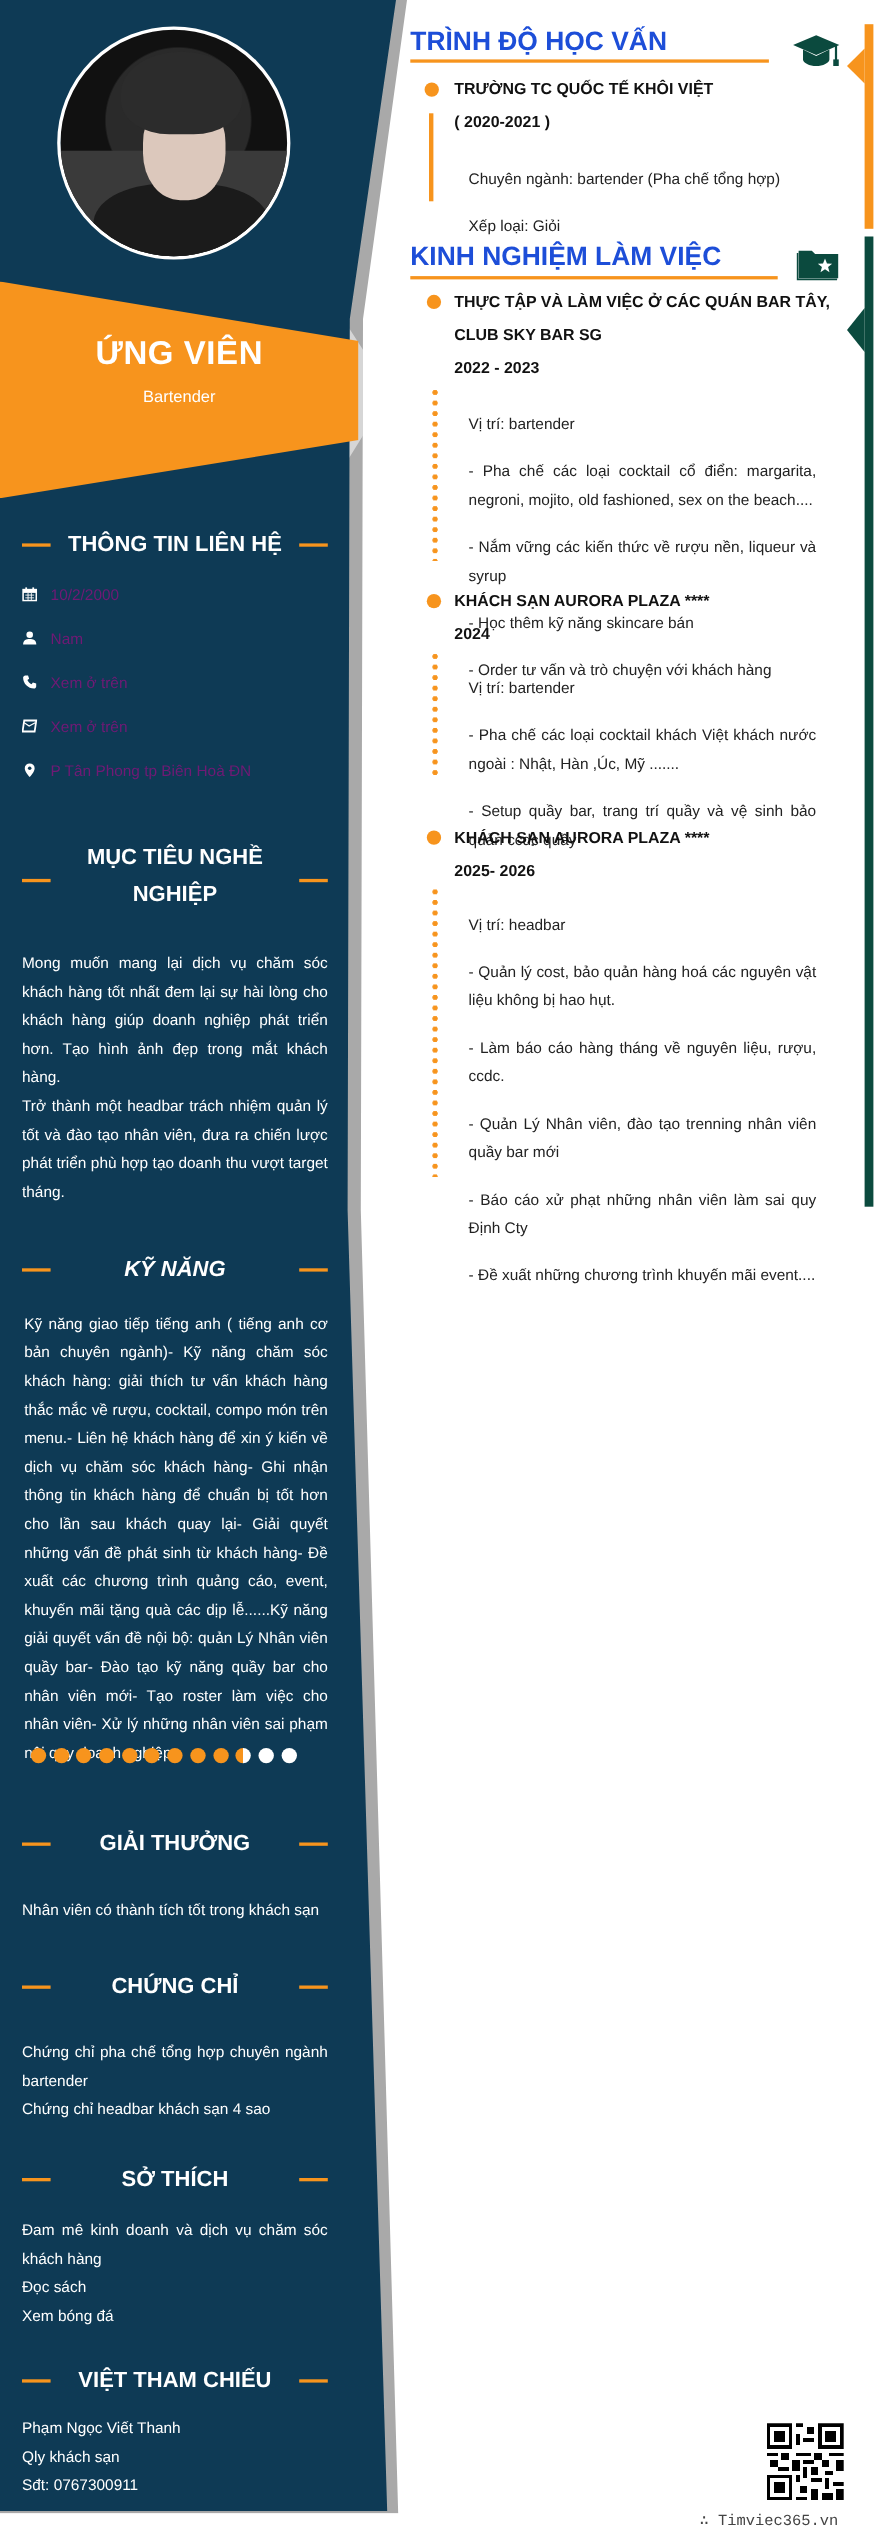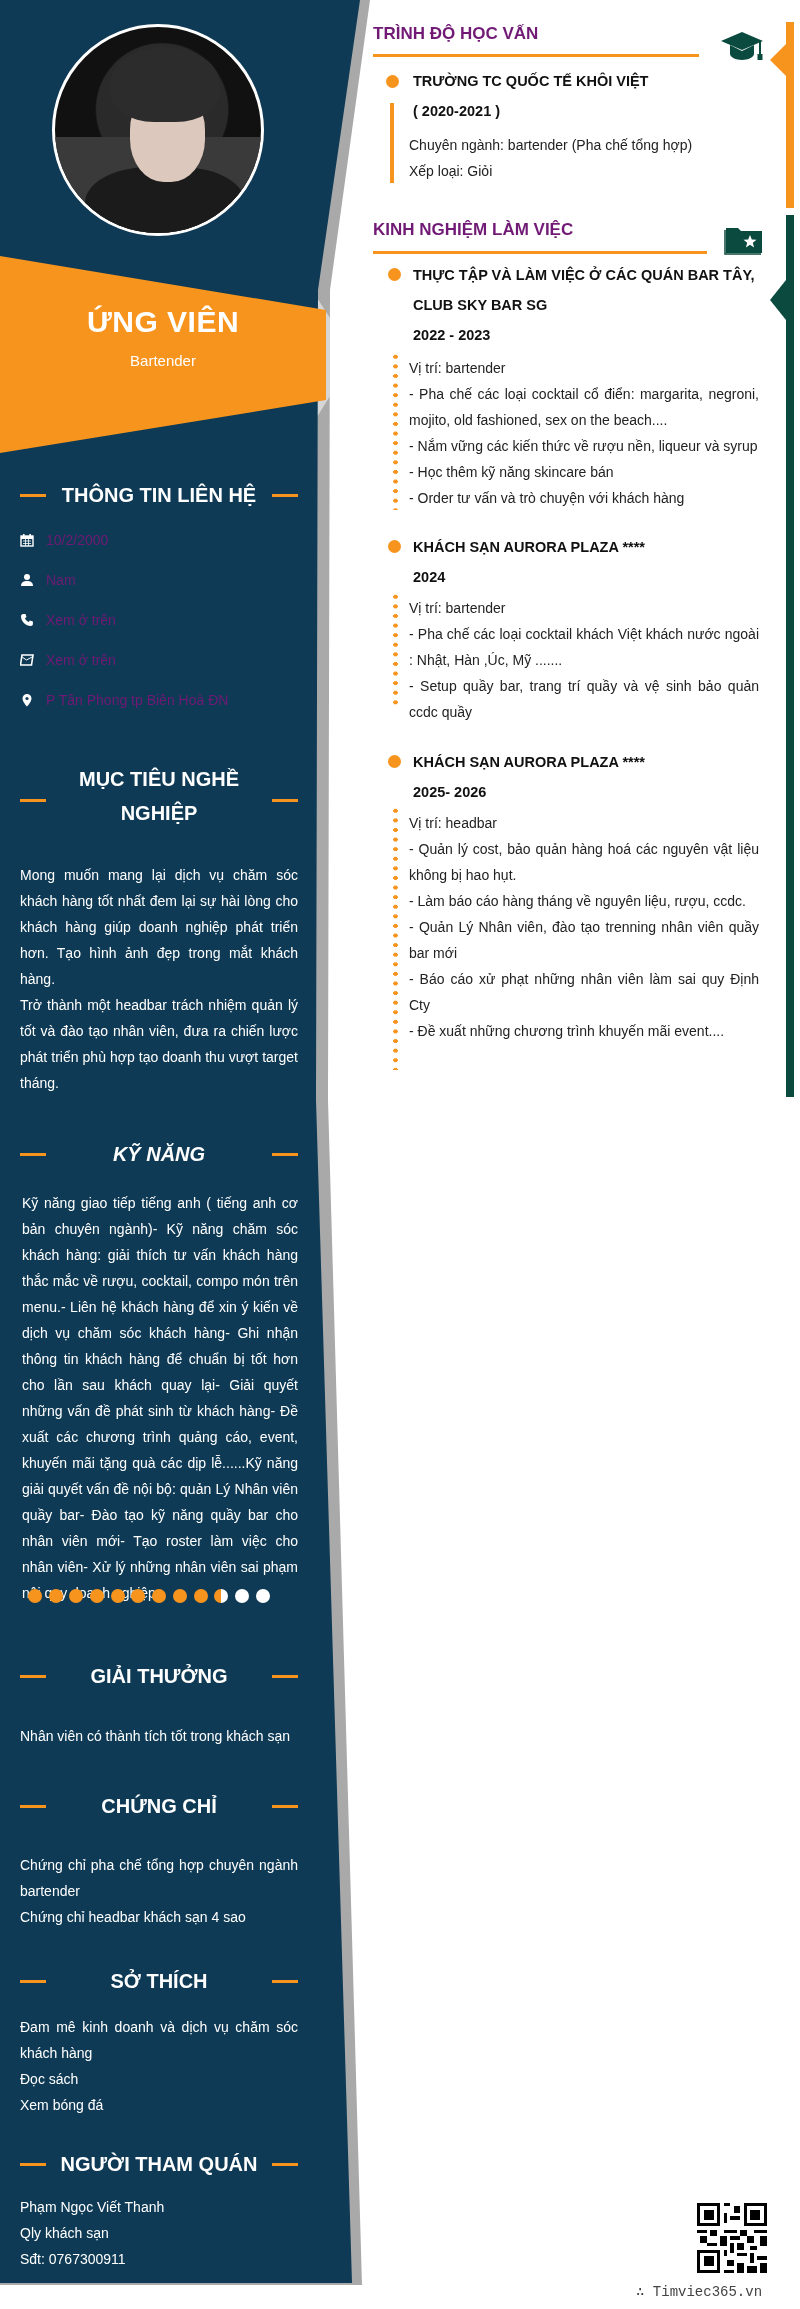--- a/index.html
+++ b/index.html
@@ -39,29 +39,29 @@
   .ltext { position:absolute; left:20px; width:278px; color:#fff; font-size:14px; line-height:26px; text-align:justify; }
   .ltext p { margin:0; }
 
   #skill-dots { position:absolute; left:28px; top:1589px; }
   .sdot { display:inline-block; width:14px; height:14px; border-radius:50%; margin-right:6.7px; }
   .sdot.full { background:#f7941d; }
   .sdot.empty { background:#ffffff; }
   .sdot.half { background:linear-gradient(90deg, #f7941d 50%, #ffffff 50%); }
 
   
-  .rhead { position:absolute; left:373px; font-weight:bold; font-size:17px; color:#701a75; }
+  .rhead { position:absolute; left:373px; font-weight:bold; font-size:24px; color:#1d4ed8; }
   .rline { position:absolute; left:373px; height:3px; background:#f7941d; }
   .rbar { position:absolute; left:786px; width:8px; }
   .rbar-tri { position:absolute; width:0; height:0; border-top:16px solid transparent; border-bottom:16px solid transparent; }
 
   .tl-dot { position:absolute; width:13px; height:13px; border-radius:50%; background:#f7941d; }
   .tl-title { position:absolute; left:413px; font-weight:bold; font-size:14.5px; color:#111; line-height:30px; }
   .tl-body { position:absolute; left:409px; width:350px; font-size:14px; color:#222; line-height:26px; text-align:justify; }
-  .tl-body p { margin:0; }
+  .tl-body p { margin:17px; }
   .tl-dots { position:absolute; left:393px; width:5px; background-image: radial-gradient(circle, #f7941d 2.2px, transparent 2.4px); background-size:5px 9.6px; background-repeat:repeat-y; }
   #edu-border { position:absolute; left:390px; top:103px; width:4px; height:80px; background:#f7941d; }
 
   #qr { position:absolute; left:697px; top:2203px; width:70px; height:70px; background:#fff; }
   #brand { position:absolute; left:636px; top:2283px; font-family:"Liberation Mono", "DejaVu Sans Mono", monospace; font-size:14px; color:#444; }
 </style>
 </head>
 <body>
 
 <div id="grey-strip"></div>
@@ -153,21 +153,21 @@
 <div class="lhead" style="top:1964px;">
   <span class="dash l"></span><span class="t">SỞ THÍCH</span><span class="dash r"></span>
 </div>
 <div class="ltext" style="top:2014px;">
   <p>Đam mê kinh doanh và dịch vụ chăm sóc khách hàng</p>
   <p>Đọc sách</p>
   <p>Xem bóng đá</p>
 </div>
 
 <div class="lhead" style="top:2147px;">
-  <span class="dash l"></span><span class="t">NGƯỜI THAM QUÁN</span><span class="dash r"></span>
+  <span class="dash l"></span><span class="t">VIỆT THAM CHIẾU</span><span class="dash r"></span>
 </div>
 <div class="ltext" style="top:2194px;">
   <p>Phạm Ngọc Viết Thanh</p>
   <p>Qly khách sạn</p>
   <p>Sđt: 0767300911</p>
 </div>
 
 <div class="rbar" style="top:22px; height:186px; background:#f7941d;"></div>
 <div class="rbar-tri" style="left:770px; top:44px; border-right:16px solid #f7941d;"></div>
 <div class="rbar" style="top:215px; height:882px; background:#0b4a3e;"></div>

